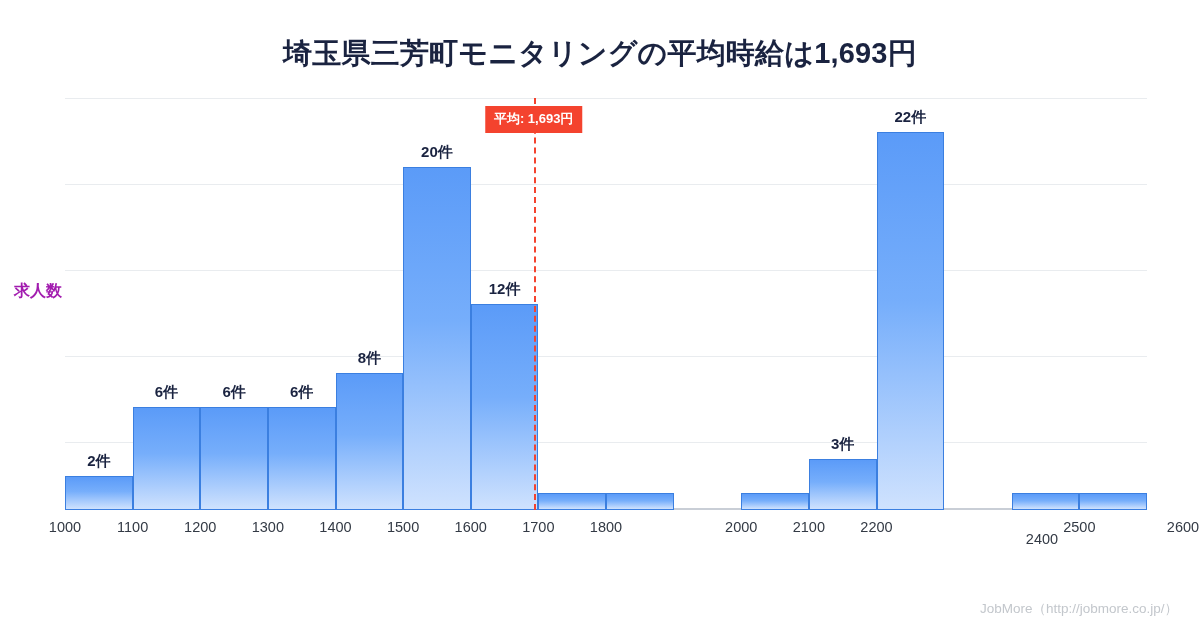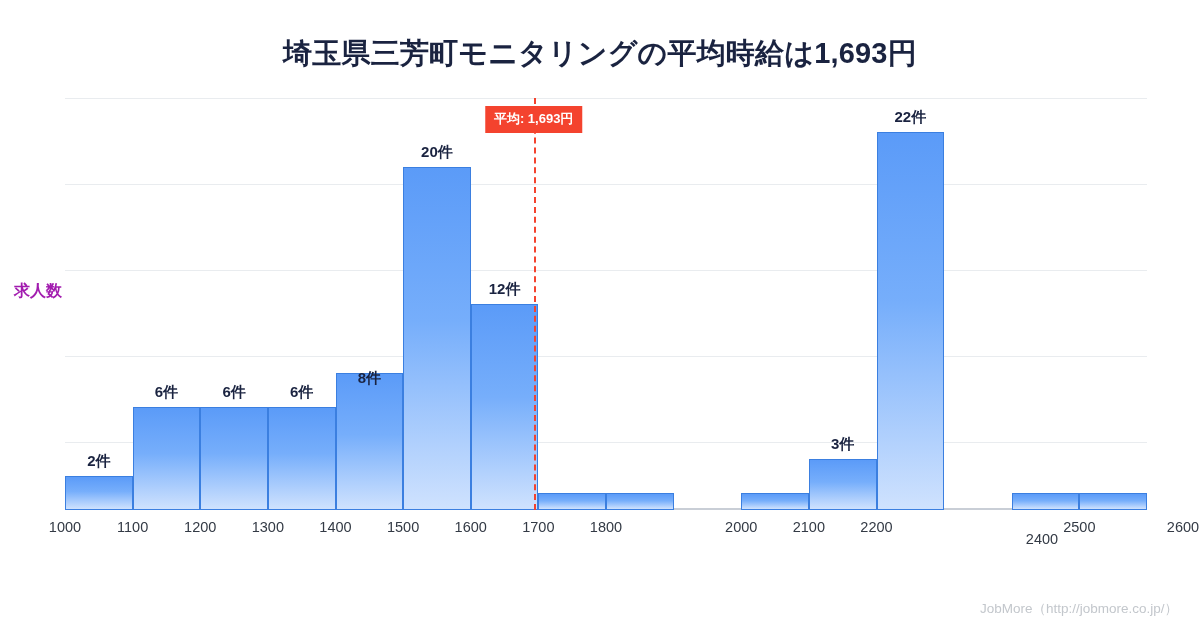--- a/index.html
+++ b/index.html
@@ -149,21 +149,21 @@
     <div class="bars" id="bars">
         <div class="bar" style="left: 0px; width: 67.625px; height: 34.3333px;"></div>
         <div class="bar-label" style="left: 0px; width: 67.625px; top: 353.667px;">2件</div>
         <div class="bar" style="left: 67.625px; width: 67.625px; height: 103px;"></div>
         <div class="bar-label" style="left: 67.625px; width: 67.625px; top: 285px;">6件</div>
         <div class="bar" style="left: 135.25px; width: 67.625px; height: 103px;"></div>
         <div class="bar-label" style="left: 135.25px; width: 67.625px; top: 285px;">6件</div>
         <div class="bar" style="left: 202.875px; width: 67.625px; height: 103px;"></div>
         <div class="bar-label" style="left: 202.875px; width: 67.625px; top: 285px;">6件</div>
         <div class="bar" style="left: 270.5px; width: 67.625px; height: 137.333px;"></div>
-        <div class="bar-label" style="left: 270.5px; width: 67.625px; top: 250.667px; margin-top: 20px;">8件</div>
+        <div class="bar-label" style="left: 270.5px; width: 67.625px; top: 250.667px;">8件</div>
         <div class="bar" style="left: 338.125px; width: 67.625px; height: 343.333px;"></div>
         <div class="bar-label" style="left: 338.125px; width: 67.625px; top: 44.6667px;">20件</div>
         <div class="bar" style="left: 405.75px; width: 67.625px; height: 206px;"></div>
         <div class="bar-label" style="left: 405.75px; width: 67.625px; top: 182px;">12件</div>
         <div class="bar" style="left: 473.375px; width: 67.625px; height: 17.1667px;"></div>
         <div class="bar" style="left: 541px; width: 67.625px; height: 17.1667px;"></div>
         <div class="bar" style="left: 676.25px; width: 67.625px; height: 17.1667px;"></div>
         <div class="bar" style="left: 743.875px; width: 67.625px; height: 51.5px;"></div>
         <div class="bar-label" style="left: 743.875px; width: 67.625px; top: 336.5px;">3件</div>
         <div class="bar" style="left: 811.5px; width: 67.625px; height: 377.667px;"></div>

